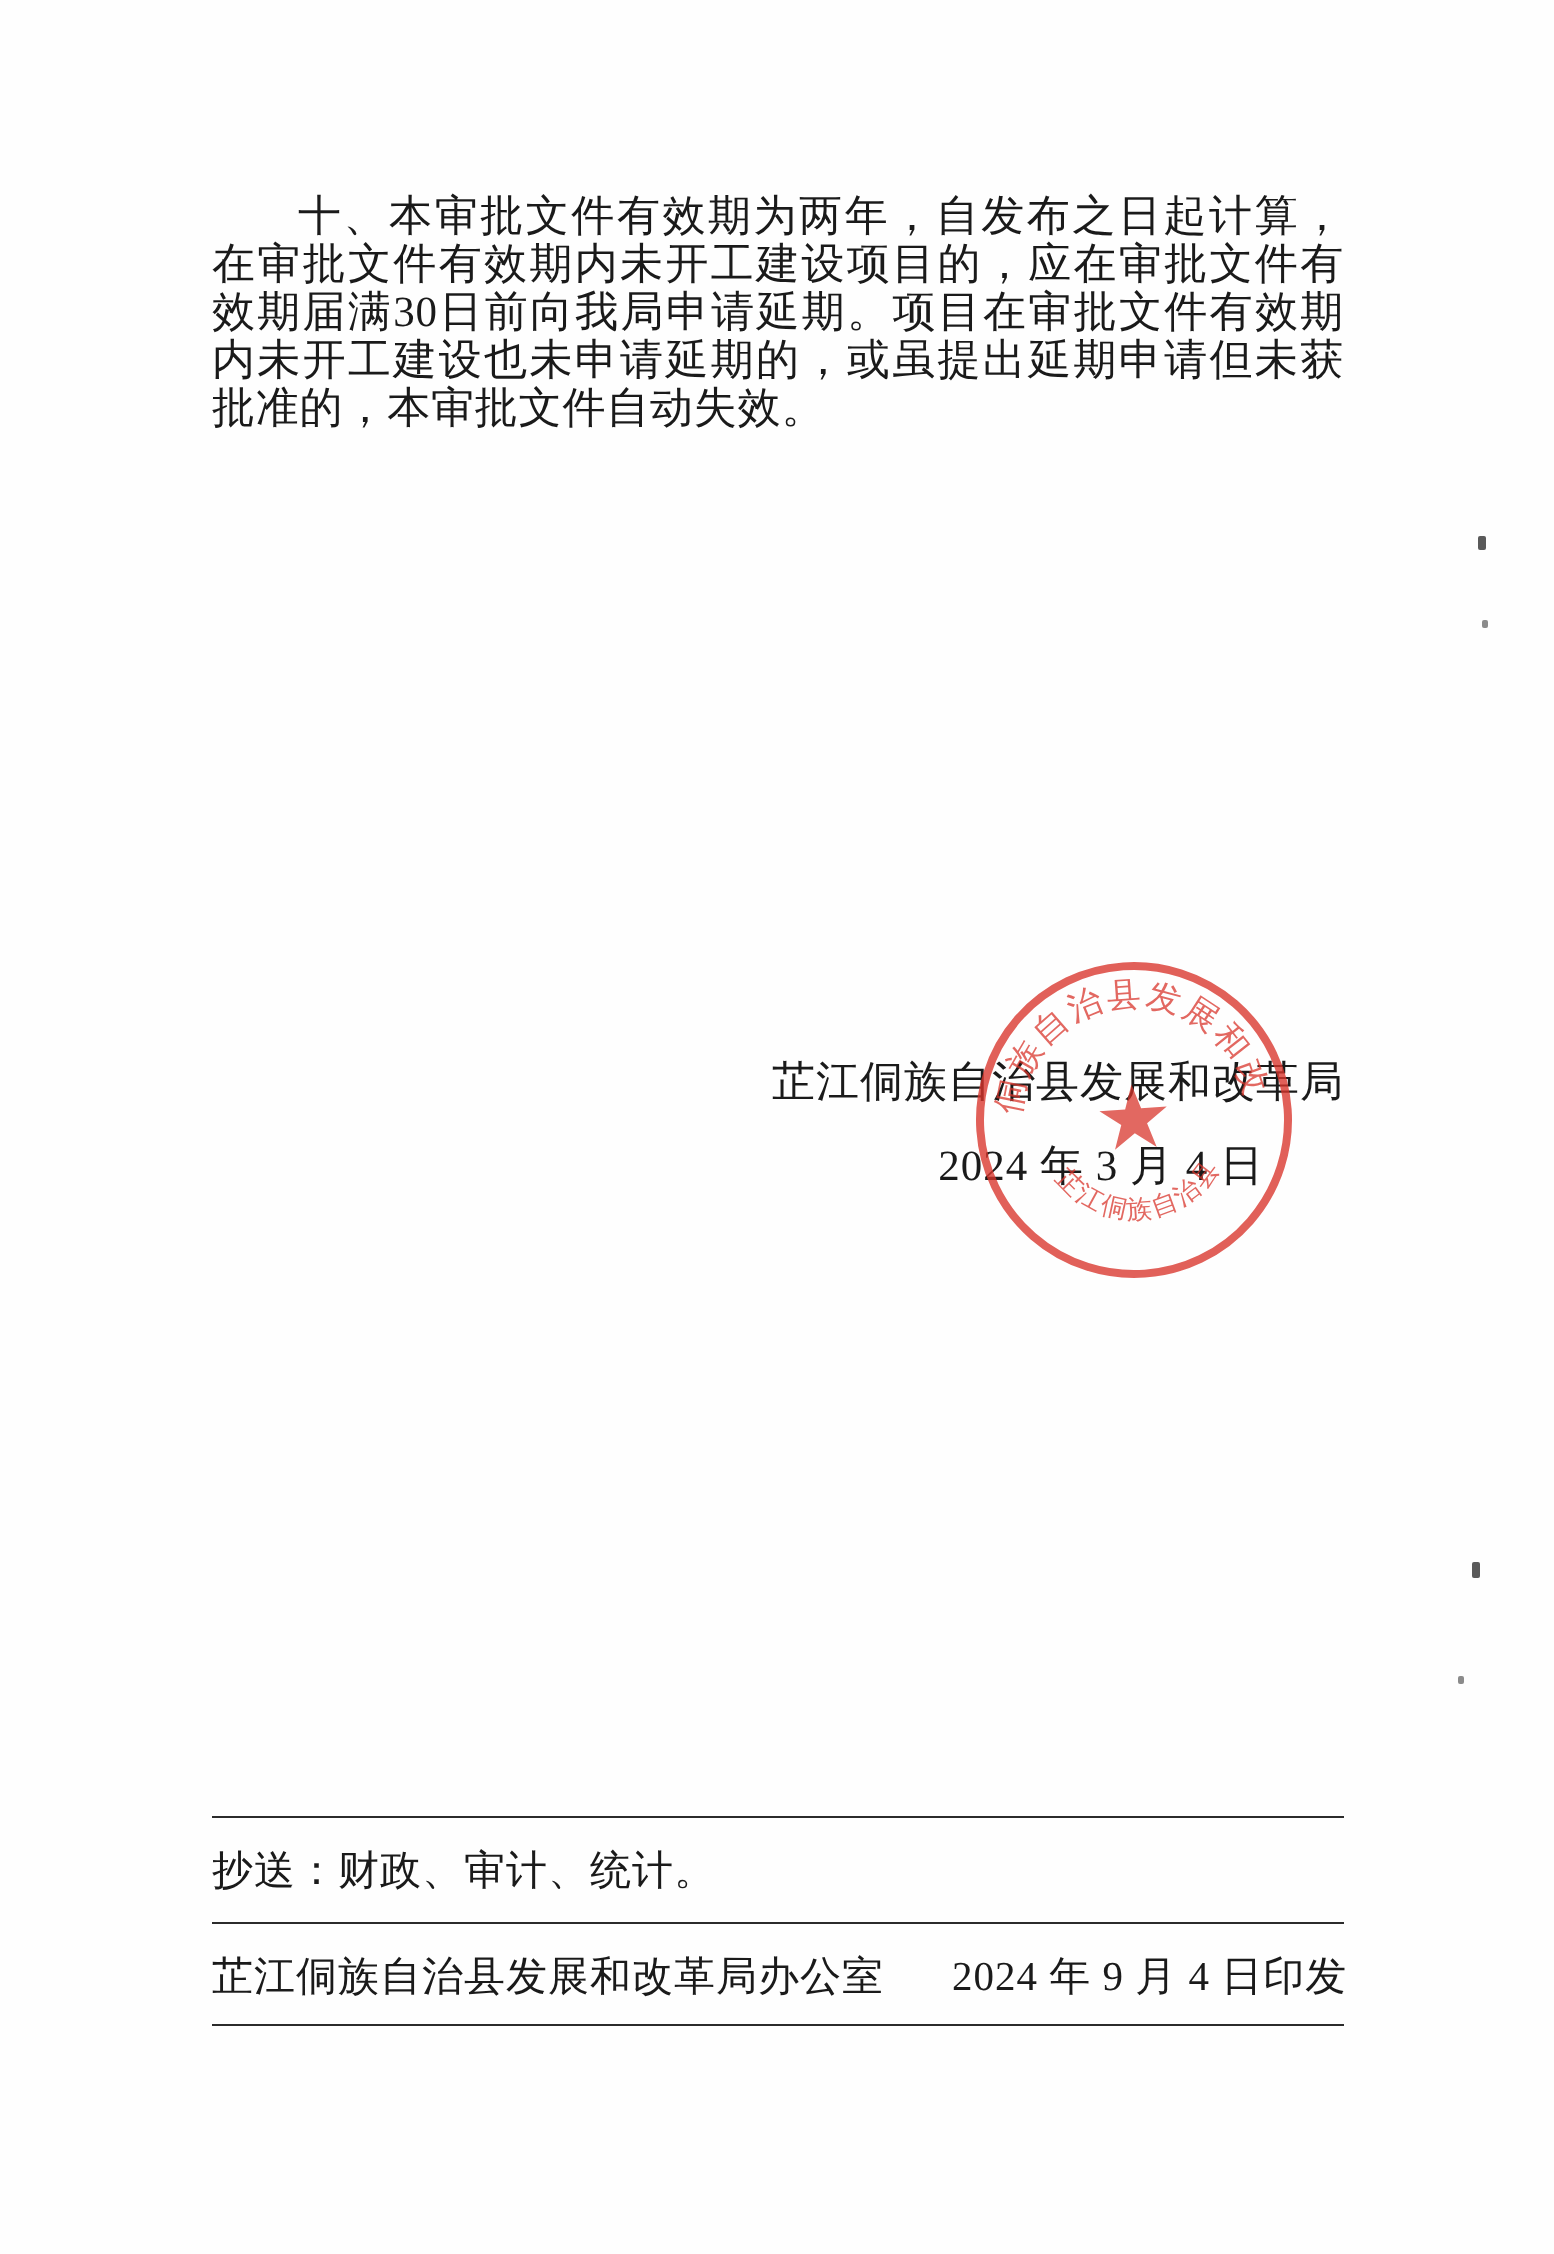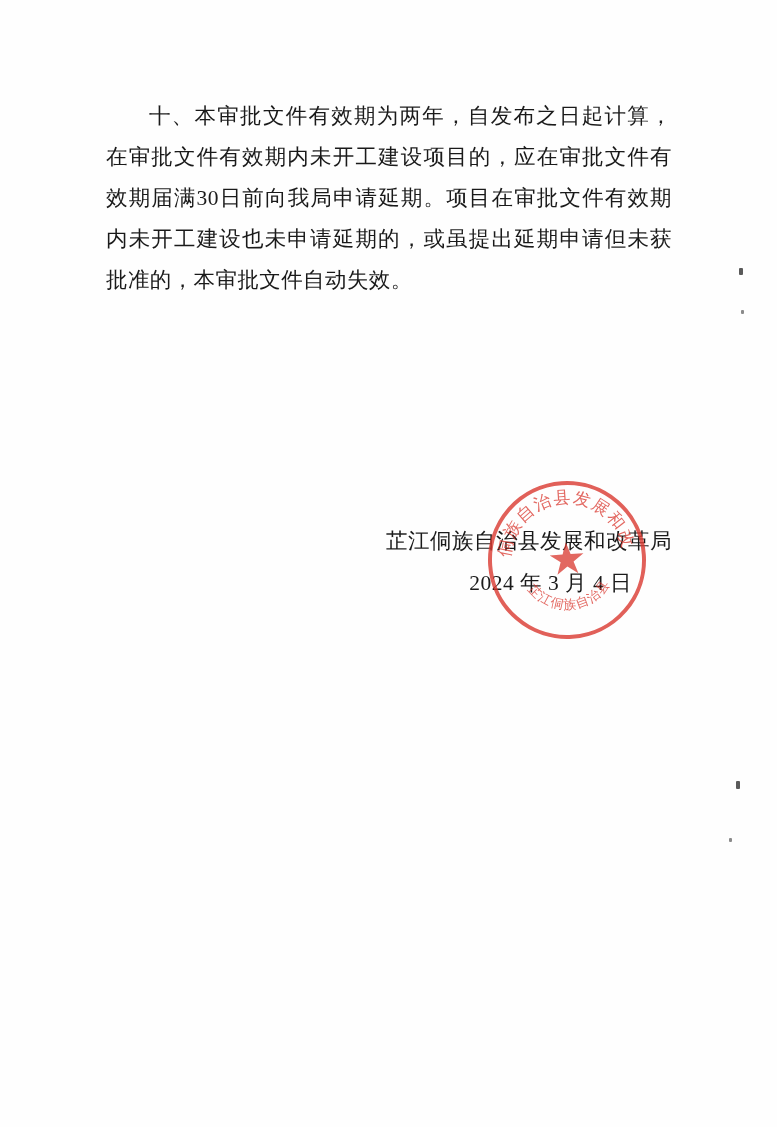--- a/index.html
+++ b/index.html
@@ -23,21 +23,21 @@
 
   .doc-body {
     position: absolute;
     left: 106px;
     top: 96px;
     width: 566px;
   }
 
   .para {
     font-size: 21.5px;
-    line-height: 41px;
+    line-height: 24px;
     letter-spacing: 0.4px;
     text-align: justify;
     text-justify: inter-ideograph;
     margin: 0 0 2px 0;
     text-indent: 43px;
   }
 
   .signature-block {
     position: absolute;
     right: 105px;
@@ -159,14 +159,25 @@
       </div>
       <div class="seal-star">★</div>
     </div>
   </div>
 
   <div class="speck s1"></div>
   <div class="speck s2"></div>
   <div class="speck s3"></div>
   <div class="speck s4"></div>
 
+  <div class="footer">
+    <div class="rule"></div>
+    <div class="footer-line">
+      <span>抄送：</span><span>财政、审计、统计。</span>
+    </div>
+    <div class="rule"></div>
+    <div class="footer-line issue">
+      <span>芷江侗族自治县发展和改革局办公室</span><span class="gap-wide"></span><span>2024 年 9 月 4 日印发</span>
+    </div>
+    <div class="rule"></div>
+  </div>
 
 </div>
 
 </body></html>

